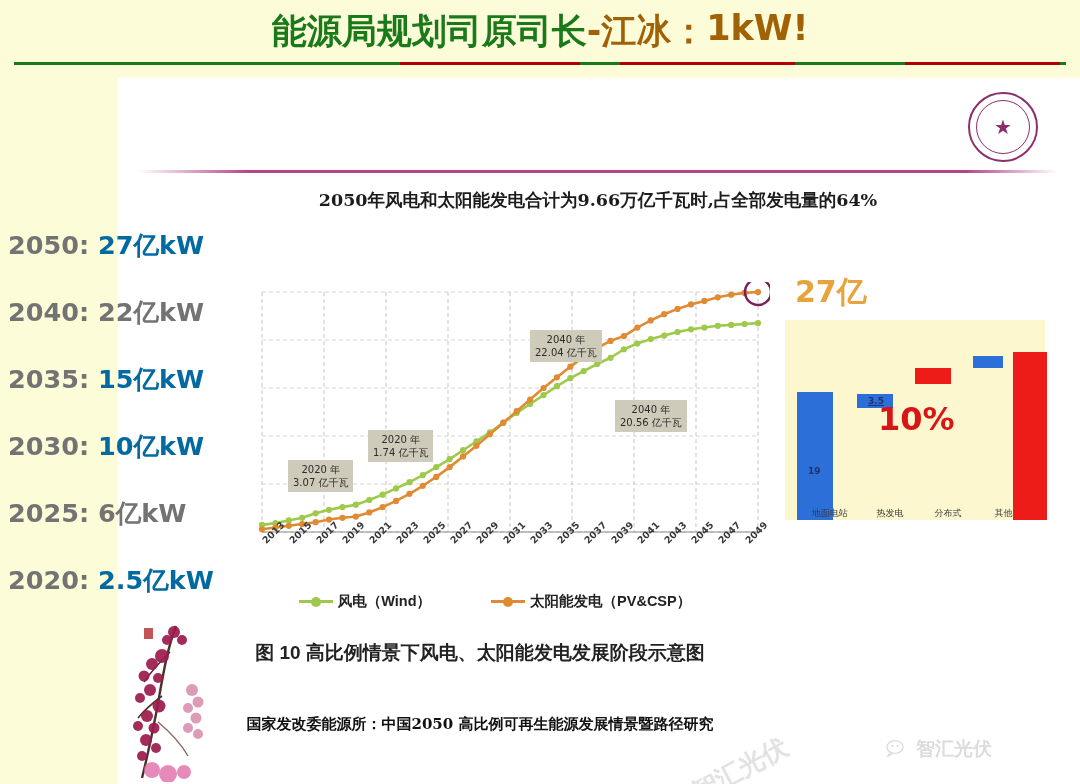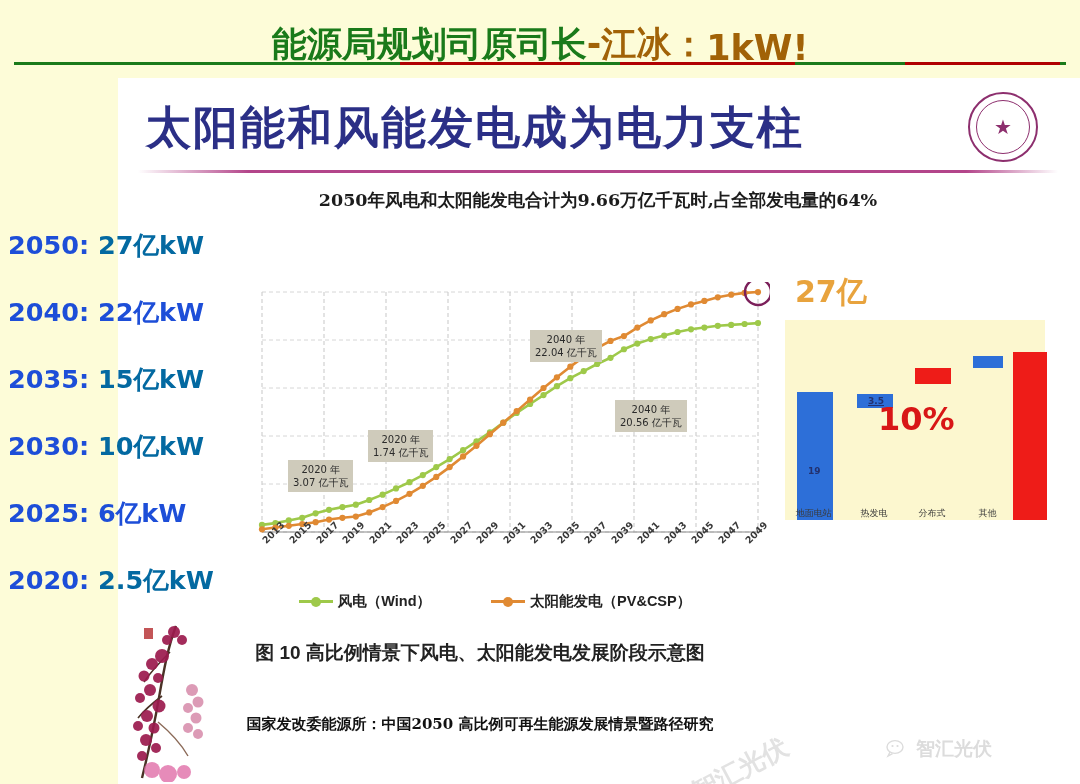--- a/index.html
+++ b/index.html
@@ -7,21 +7,21 @@
     width:1080px;height:784px;
     background:#fdfcd8;
     font-family:"Liberation Sans","DejaVu Sans",sans-serif;
     overflow:hidden;position:relative;
   }
   .slide{position:absolute;inset:0;background:#fdfcd8;}
 
   
   .headline{
     position:absolute;left:0;top:8px;width:1080px;height:60px;
-    display:flex;align-items:flex-end;justify-content:center;
+    display:flex;align-items:flex-start;justify-content:center;
     white-space:nowrap;
   }
   .headline .hl{
     font-size:35px;font-weight:bold;letter-spacing:0px;
     font-family:"DejaVu Sans","Liberation Sans",sans-serif;
   }
   .hl-green{color:#1a7a1a;}
   .hl-red{color:#a16207;}
   .headline-rule{
     position:absolute;left:14px;top:62px;width:1052px;height:3px;background:#1a7a1a;
@@ -63,21 +63,21 @@
     font-size:17.5px;font-weight:bold;color:#1c1c1c;
     font-family:"DejaVu Serif","Liberation Serif",serif;white-space:nowrap;
   }
 
   
   .yearlist{position:absolute;left:8px;top:228px;width:226px;}
   .yearrow{
     height:67px;font-size:25.5px;font-weight:bold;white-space:nowrap;
     font-family:"DejaVu Sans","Liberation Sans",sans-serif;
   }
-  .y-green{color:#1d4ed8;}
+  .y-green{color:#737373;}
   .y-red{color:#0369a1;text-align:center;}
 
   
   .linechart{position:absolute;left:250px;top:282px;width:520px;height:300px;}
   .lc-svg{position:absolute;left:0;top:0;}
   .callout{
     position:absolute;background:#cfcbbb;color:#2b2b2b;
     font-size:10px;line-height:13px;text-align:center;
     padding:3px 5px;white-space:nowrap;
     font-family:"DejaVu Sans","Liberation Sans",sans-serif;
@@ -125,20 +125,21 @@
     position:absolute;font-size:9px;color:#23316e;font-weight:bold;
     font-family:"DejaVu Sans","Liberation Sans",sans-serif;
   }
   .bigpct{
     position:absolute;left:878px;top:400px;font-size:32px;font-weight:bold;color:#d81616;
     font-family:"DejaVu Sans","Liberation Sans",sans-serif;
   }
   .catlab{
     position:absolute;font-size:9px;color:#3a3a3a;white-space:nowrap;
     font-family:"DejaVu Sans","Liberation Sans",sans-serif;
+    margin-left:16px;
   }
   .rightnote{
     position:absolute;left:792px;top:534px;width:278px;
     font-size:17.5px;line-height:24.5px;font-weight:bold;
     font-family:"DejaVu Serif","Liberation Serif",serif;
   }
   .rn-blue{color:#1d2f8f;}
   .rn-red{color:#cf1b1b;}
   .wm-brand{
     position:absolute;left:886px;top:736px;display:flex;align-items:center;gap:6px;
@@ -155,21 +156,20 @@
     <span class="hl hl-green">能源局规划司原司长</span>
       <span class="hl hl-red">-江冰：</span>
       <span class="hl hl-red">1kW!</span>
   </div>
   <div class="headline-rule"></div>
   <div class="headline-rule-red1"></div>
   <div class="headline-rule-red2"></div>
   <div class="headline-rule-red3"></div>
 
   <div class="card">
-    <div class="card-title">太阳能和风能发电成为电力支柱</div>
     <div class="seal">
         <span class="star">★</span>
       </div>
     <div class="title-rule"></div>
     <div class="subtitle">2050年风电和太阳能发电合计为9.66万亿千瓦时,占全部发电量的64%</div>
   </div>
 
   <div class="yearlist">
     <div class="yearrow"><span class="y-green">2050:</span> <span class="y-red">27亿kW</span></div>
     <div class="yearrow"><span class="y-green">2040:</span> <span class="y-green">22亿kW</span></div>

